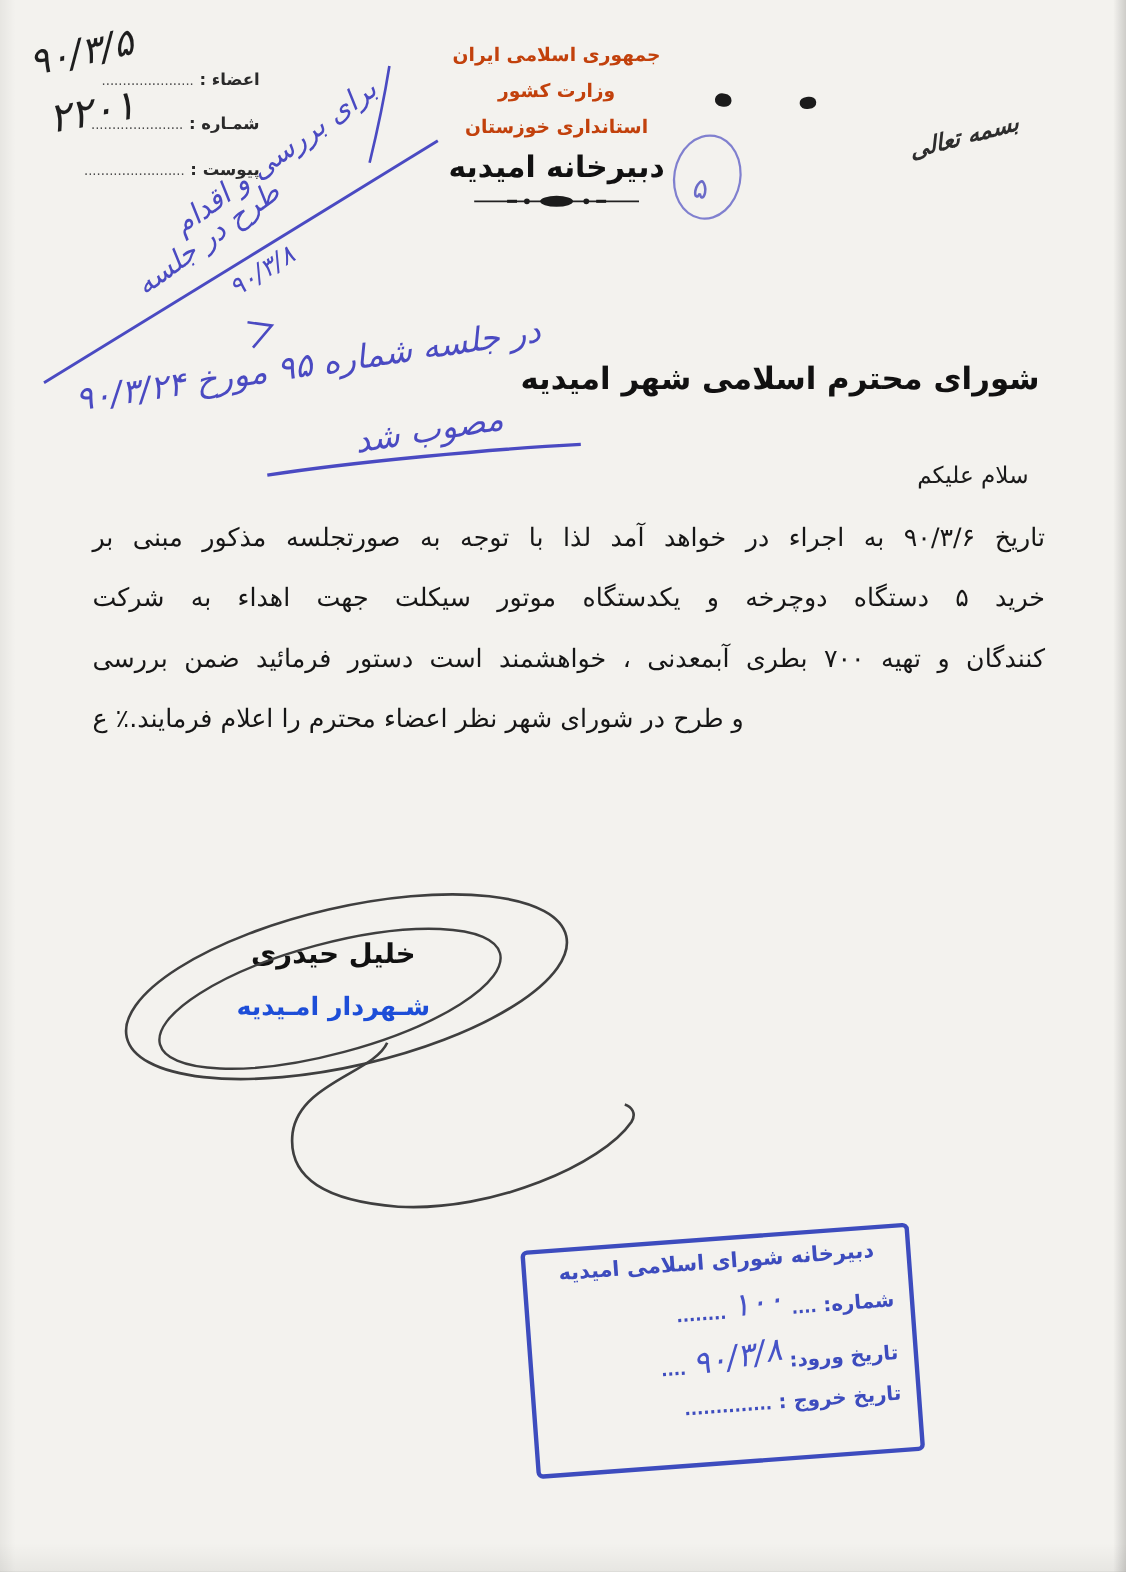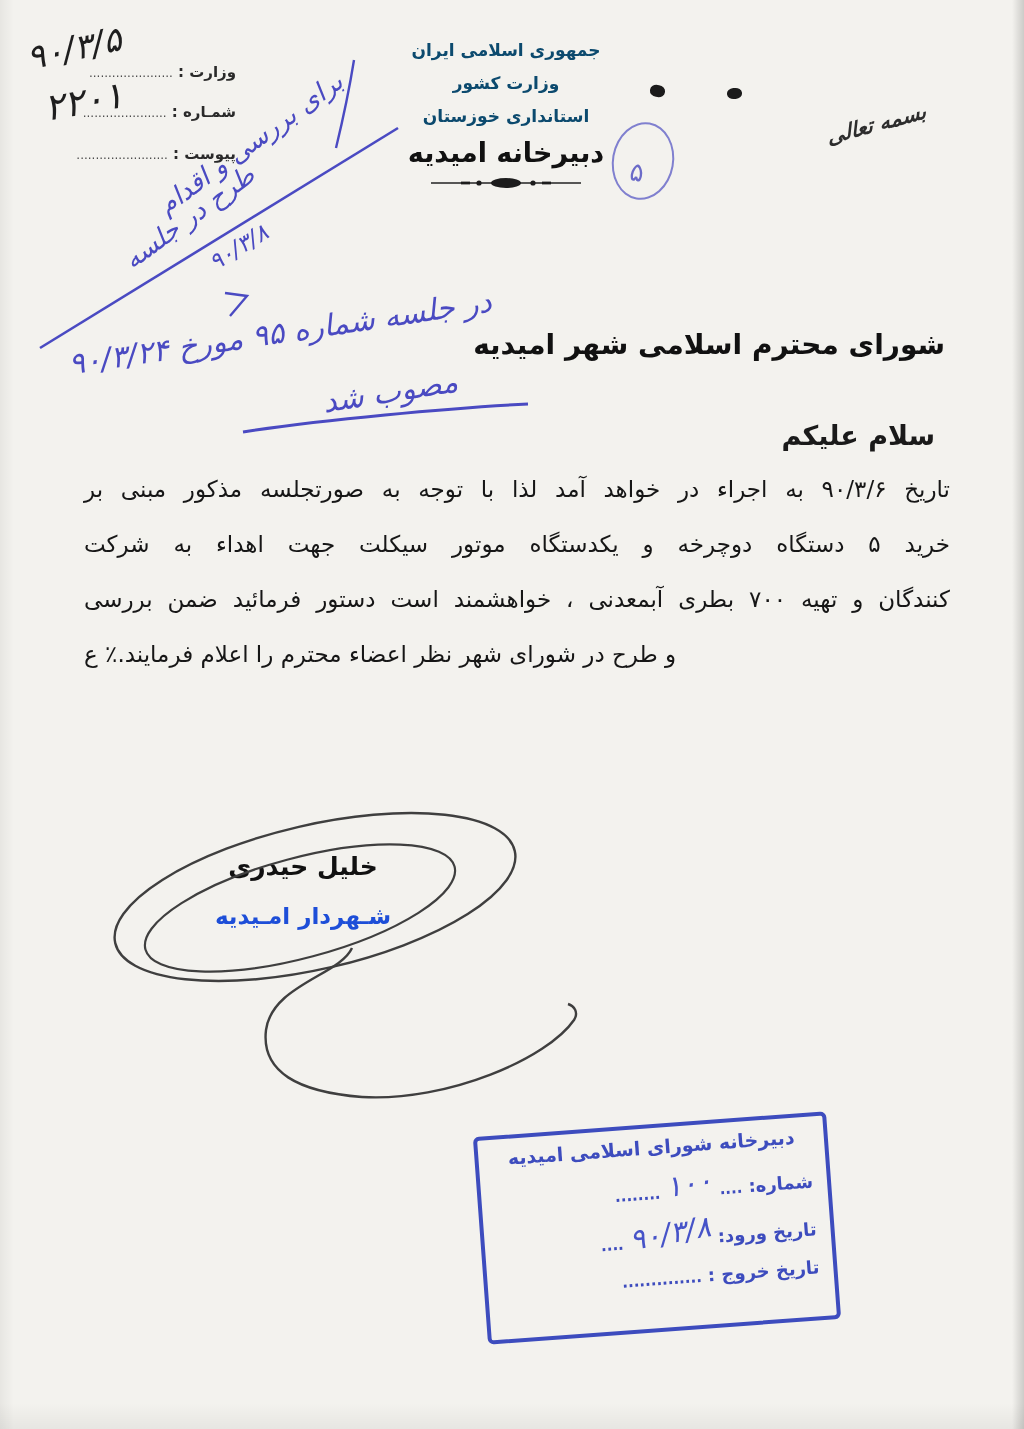--- a/index.html
+++ b/index.html
@@ -17,37 +17,37 @@
   
   .edge-right{right:0;top:0;width:12px;height:100%;
     background:linear-gradient(to right,rgba(0,0,0,0),rgba(0,0,0,0.16));}
   .edge-bottom{left:0;bottom:0;width:100%;height:26px;
     background:linear-gradient(to bottom,rgba(0,0,0,0),rgba(0,0,0,0.05));}
   .edge-left{left:0;top:0;width:14px;height:100%;
     background:linear-gradient(to left,rgba(0,0,0,0),rgba(0,0,0,0.05));}
   .blob{background:#1b1b1b;border-radius:45%;}
   
   .hdr{left:370px;top:34px;width:272px;text-align:center;}
-  .hdr .l{font-weight:bold;font-size:17px;line-height:33px;color:#0c4a6e;}
+  .hdr .l{font-weight:bold;font-size:17px;line-height:33px;color:#c2410c;}
   .hdr .big{font-size:27px;line-height:40px;font-weight:bold;color:#111;}
   
   .ref-row{white-space:nowrap;direction:rtl;}
   .ref-row .lbl{font-weight:bold;font-size:15px;color:#2a2a2a;}
   .ref-row .dots{font-size:12px;letter-spacing:1px;color:#4a4a4a;}
   
   .hw{font-family:"DejaVu Sans",sans-serif;font-style:italic;white-space:nowrap;}
   .hw-black{color:#1e1e1e;}
   .hw-blue{color:#4a4ac2;}
   .besmele{font-weight:bold;font-style:italic;font-size:21px;color:#2d2d2d;}
   .circle5{width:58px;height:74px;border:2px solid #8080cf;border-radius:50%;
     transform:rotate(10deg);display:flex;align-items:flex-end;justify-content:center;}
   .circle5 span{color:#6b6bc8;font-size:26px;line-height:1;transform:translate(-4px,-12px);}
   
   .title{font-weight:bold;font-size:28px;color:#111;}
-  .salut{font-size:27px;color:#1a1a1a;font-weight:bold;}
+  .salut{font-size:21px;color:#1a1a1a;}
   .bodytxt{right:74px;left:84px;top:462px;font-size:23px;color:#161616;}
   .bodytxt .ln{height:55px;line-height:55px;direction:rtl;}
   .bodytxt .just{text-align:justify;text-align-last:justify;}
   .bodytxt .last{text-align:left;}
   .bodytxt .indent{padding-right:26px;}
   
   .sig-block{left:143px;top:852px;width:320px;text-align:center;}
   .sig-name{font-weight:bold;font-size:25px;color:#111;}
   .sig-title{font-weight:bold;font-size:23px;letter-spacing:2px;color:#1d4ed8;margin-top:22px;}
   
@@ -82,21 +82,21 @@
       <circle cx="48" cy="8" r="2.6" fill="#1c1c1c"></circle>
       <circle cx="102" cy="8" r="2.6" fill="#1c1c1c"></circle>
       <rect x="30" y="6.6" width="9" height="2.8" fill="#1c1c1c"></rect>
       <rect x="111" y="6.6" width="9" height="2.8" fill="#1c1c1c"></rect>
     </svg>
   </div>
 
   <div class="abs besmele" style="left:826px;top:112px;transform:rotate(-15deg) skewX(-8deg);">بسمه تعالی</div>
 
   <div class="abs ref-row" style="right:788px;top:62px;">
-    <span class="lbl">وزارت :</span>
+    <span class="lbl">اعضاء :</span>
     <span class="dots">......................</span>
   </div>
   <div class="abs ref-row" style="right:788px;top:102px;">
     <span class="lbl">شمـاره :</span>
     <span class="dots">......................</span>
   </div>
   <div class="abs ref-row" style="right:788px;top:144px;">
     <span class="lbl">پیوست :</span>
     <span class="dots">........................</span>
   </div>

